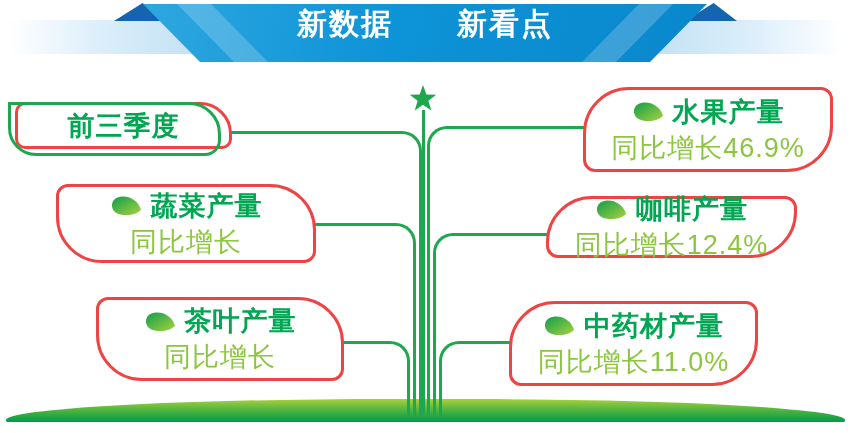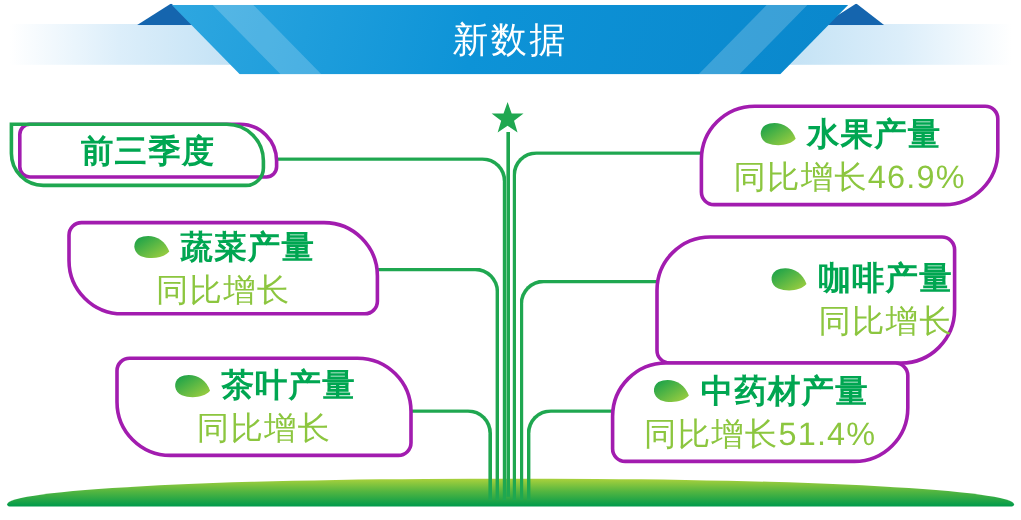--- a/index.html
+++ b/index.html
@@ -13,58 +13,58 @@
   .ribbon-fold{position:absolute;top:3px;width:52px;height:18px;background:#1565ae;
                clip-path:polygon(0 100%,55% 0,100% 100%);}
   .fold-l{left:114px;}
   .fold-r{left:685px;}
   .banner{position:absolute;left:143px;top:4px;width:564px;height:58px;
           background:linear-gradient(105deg,#2ea7e0 0%,#0d93d7 45%,#0a87cc 100%);
           clip-path:polygon(0 0,100% 0,calc(100% - 57px) 100%,57px 100%);}
   .shine{position:absolute;inset:0;background:rgba(255,255,255,0.20);}
   .shine-l{clip-path:polygon(34px 0,68px 0,125px 100%,91px 100%);}
   .shine-r{clip-path:polygon(calc(100% - 68px) 0,calc(100% - 34px) 0,calc(100% - 91px) 100%,calc(100% - 125px) 100%);}
-  .banner h1{position:absolute;inset:0;margin:0;display:flex;align-items:center;justify-content:center;
-             gap:64px;color:#fff;font-size:30px;font-weight:normal;letter-spacing:2px;}
+  .banner h1{position:absolute;inset:0;margin:0;display:flex;align-items:flex-start;justify-content:center;
+             gap:64px;color:#fff;font-size:30px;font-weight:bold;letter-spacing:2px;}
 
   
   .stem{position:absolute;left:422px;top:110px;width:3px;height:304px;background:#1fa750;z-index:1;}
   .star{position:absolute;left:409px;top:85px;z-index:1;}
   .conn{position:absolute;border:0 solid #1fa750;z-index:1;}
   .conn.left {border-top-width:3px;border-right-width:3px;border-top-right-radius:20px;}
   .conn.right{border-top-width:3px;border-left-width:3px;border-top-left-radius:20px;}
   #c-q    {left:230px;top:131px;width:189px;height:283px;}
   #c-veg  {left:298px;top:223px;width:115px;height:191px;}
   #c-tea  {left:330px;top:341px;width:77px; height:73px;}
   #c-fruit{left:427px;top:126px;width:158px;height:288px;}
   #c-cof  {left:433px;top:233px;width:116px;height:181px;}
   #c-herb {left:439px;top:341px;width:73px; height:73px;}
 
   .ground{position:absolute;left:6px;top:399px;width:839px;height:23px;z-index:0;
           background:linear-gradient(180deg,#a9d13c 0%,#55b640 45%,#009a4b 100%);
           border-radius:50% 50% 2px 2px / 100% 100% 2px 2px;}
 
   
-  .box{position:absolute;z-index:2;background:#fff;border:3px solid #a21caf;
+  .box{position:absolute;z-index:2;background:#fff;border:3px solid #ef4444;
        display:flex;flex-direction:column;align-items:center;justify-content:center;
        box-sizing:border-box;line-height:36px;}
   .box.l{border-radius:12px 46px 12px 46px;}
   .box.r{border-radius:46px 12px 46px 12px;}
   .row{display:flex;align-items:center;white-space:nowrap;}
   .ttl{color:#00a651;font-weight:bold;font-size:27px;letter-spacing:1px;}
   .sub{color:#8cc63f;font-size:27px;letter-spacing:1px;}
   .leaf{margin-right:9px;transform:translateY(-1px);}
 
   #b-q{left:15px;top:102px;width:217px;height:47px;border-radius:10px 32px 10px 10px;}
   #b-q::before{content:"";position:absolute;left:-10px;top:-3px;right:8px;bottom:-10px;
                border:3px solid #1fa750;border-radius:0 32px 16px 28px;z-index:-1;}
   #b-veg  {left:56px; top:184px;width:260px;height:79px;}
   #b-tea  {left:96px; top:297px;width:248px;height:84px;}
   #b-fruit{left:583px;top:87px; width:250px;height:85px;align-items:center;}
-  #b-cof  {left:546px;top:196px;width:251px;height:108px;align-items:flex-end;}
+  #b-cof  {left:546px;top:196px;width:251px;height:62px;}
   #b-herb {left:509px;top:301px;width:249px;height:85px;}
 </style>
 </head>
 <body>
 
 <div class="stage">
 
   <svg width="0" height="0" style="position:absolute">
     <defs>
       <linearGradient id="leafGrad" x1="0" y1="0" x2="1" y2="1">
@@ -77,20 +77,21 @@
   <div>
     <div class="ribbon-tail tail-l"></div>
     <div class="ribbon-tail tail-r"></div>
     <div class="ribbon-fold fold-l"></div>
     <div class="ribbon-fold fold-r"></div>
     <div class="banner">
       <span class="shine shine-l"></span>
       <span class="shine shine-r"></span>
       <h1>
         <span>新数据</span>
+        <span>新看点</span>
       </h1>
     </div>
   </div>
 
   <div class="ground"></div>
 
   <svg class="star" width="28" height="27" viewBox="0 0 24 23">
     <polygon fill="#1fa750" points="12,0 14.9,8.1 23.4,8.2 16.6,13.4 19.1,21.8 12,16.9 4.9,21.8 7.4,13.4 0.6,8.2 9.1,8.1"></polygon>
   </svg>
   <div class="stem"></div>
@@ -135,20 +136,21 @@
 
   <div class="box r" id="b-cof">
     <div class="row">
       <svg class="leaf" width="32" height="25" viewBox="0 0 34 23">
         <path fill="url(#leafGrad)" d="M33 17 C29 5 16 0 6 5 C0 9 1 18 8 21 C16 24 28 23 33 17 Z"></path>
       </svg>
       <span class="ttl">咖啡产量</span>
     </div>
     <div class="row sub">
       <span>同比增长</span>
+      <span>12.4%</span>
     </div>
   </div>
 
   <div class="box l" id="b-tea">
     <div class="row">
       <svg class="leaf" width="32" height="25" viewBox="0 0 34 23">
         <path fill="url(#leafGrad)" d="M33 17 C29 5 16 0 6 5 C0 9 1 18 8 21 C16 24 28 23 33 17 Z"></path>
       </svg>
       <span class="ttl">茶叶产量</span>
     </div>
@@ -159,17 +161,17 @@
 
   <div class="box r" id="b-herb">
     <div class="row">
       <svg class="leaf" width="32" height="25" viewBox="0 0 34 23">
         <path fill="url(#leafGrad)" d="M33 17 C29 5 16 0 6 5 C0 9 1 18 8 21 C16 24 28 23 33 17 Z"></path>
       </svg>
       <span class="ttl">中药材产量</span>
     </div>
     <div class="row sub">
       <span>同比增长</span>
-      <span>51.4%</span>
+      <span>11.0%</span>
     </div>
   </div>
 
 </div>
 
 </body></html>

